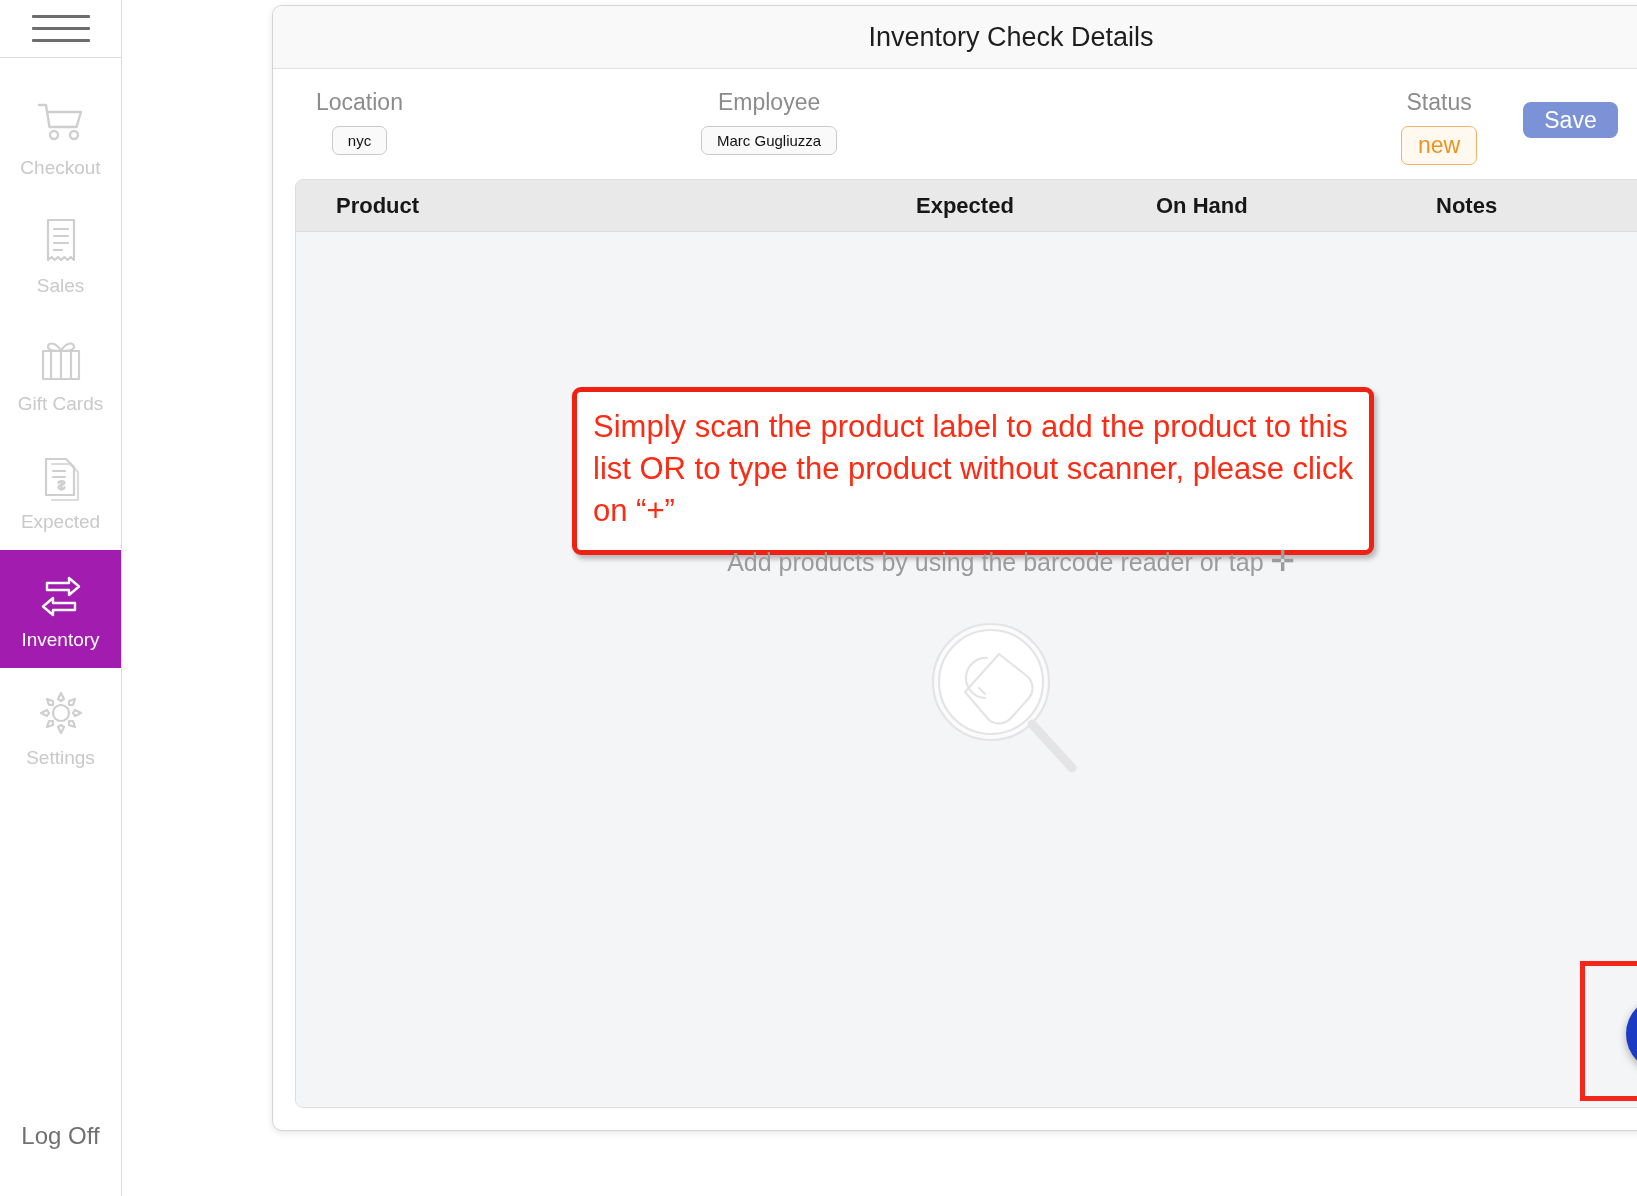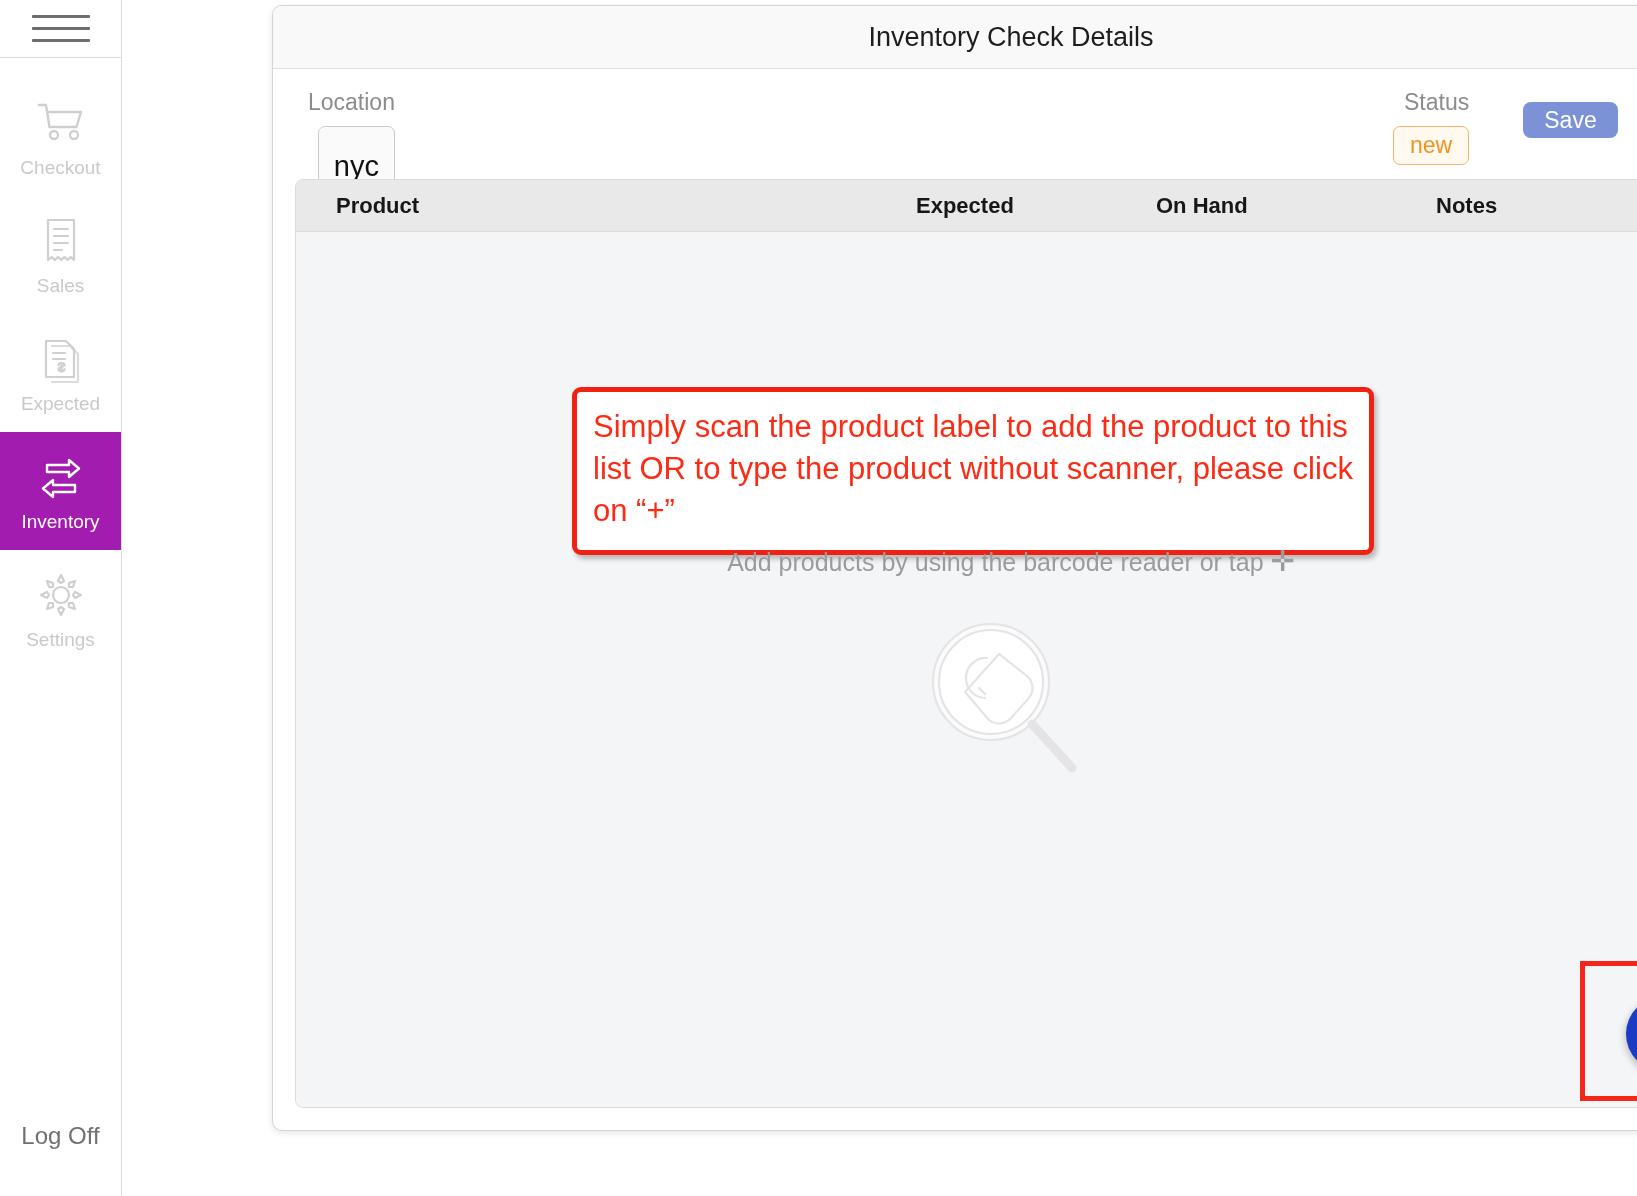--- a/index.html
+++ b/index.html
@@ -84,34 +84,34 @@
   }
 
   
   .meta-row {
     height: 110px;
     position: relative;
     flex: 0 0 110px;
   }
   .meta-field {
     position: absolute; top: 18px;
-    display: flex; flex-direction: column; align-items: flex-end;
+    display: flex; flex-direction: column; align-items: center; margin-left: 8px;
   }
   .meta-label {
     font-size: 23px; color: #8c8c8c; font-weight: 400;
     line-height: 30px;
     white-space: nowrap;
   }
   .meta-value-box {
     margin-top: 9px;
     border: 1px solid #c9c9c9;
     border-radius: 7px;
     background: #fafafa;
-    padding: 23px 15px;
-    font-size: 29px; color: #111;
+    padding: 5px 15px;
+    font-size: 15px; color: #111;
     white-space: nowrap;
     cursor: pointer;
   }
   .meta-value-plain {
     margin-top: 12px;
     font-size: 24px; color: #111;
     white-space: nowrap;
   }
   .status-badge {
     margin-top: 9px;
@@ -252,20 +252,31 @@
         <span class="ico">
           <svg viewBox="0 0 56 56" fill="none" stroke="#cfcfcf" stroke-width="2.2" stroke-linecap="round" stroke-linejoin="round">
             <path d="M15 7h26v40l-3.2-3-3.2 3-3.2-3-3.2 3-3.2-3-3.2 3-3.2-3L15 47z"></path>
             <path d="M21 16h14M21 23h14M21 30h14M21 37h8"></path>
           </svg>
         </span>
         <span>Sales</span>
       </div>
 
 
+      <div class="nav-item">
+        <span class="ico">
+          <svg viewBox="0 0 56 56" fill="none" stroke="#cfcfcf" stroke-width="2.2" stroke-linecap="round" stroke-linejoin="round">
+            <path d="M10 20h36v28H10z"></path>
+            <path d="M28 20v28"></path>
+            <path d="M18 20v28M38 20v28"></path>
+            <path d="M28 20c-4-8-13-10-13-4 0 3 5 4 13 4zM28 20c4-8 13-10 13-4 0 3-5 4-13 4z"></path>
+          </svg>
+        </span>
+        <span>Gift Cards</span>
+      </div>
 
       <div class="nav-item">
         <span class="ico">
           <svg viewBox="0 0 56 56" fill="none" stroke="#cfcfcf" stroke-width="2.2" stroke-linecap="round" stroke-linejoin="round">
             <path d="M13 10h20l8 8v28H13z"></path>
             <path d="M19 15h18l8 8v28H19" opacity="0.75"></path>
             <path d="M20 22h12M20 28h12"></path>
             <path d="M28.5 32v9M25.5 34.2c0-1.4 1.3-2.2 3-2.2s3 .8 3 2c0 2.6-6 1.5-6 4 0 1.3 1.4 2.2 3 2.2s3-.8 3-2.2"></path>
           </svg>
         </span>
@@ -308,20 +319,24 @@
 
       </header>
 
       <div class="meta-row">
 
         <div class="meta-field field-location">
           <span class="meta-label">Location</span>
           <span class="meta-value-box">nyc</span>
         </div>
 
+        <div class="meta-field field-employee">
+          <span class="meta-label">Employee</span>
+          <span class="meta-value-box">Marc Gugliuzza</span>
+        </div>
 
 
         <div class="meta-field field-status">
           <span class="meta-label">Status</span>
           <span class="status-badge">new</span>
         </div>
 
         <button class="save-btn">Save</button>
       </div>
 

